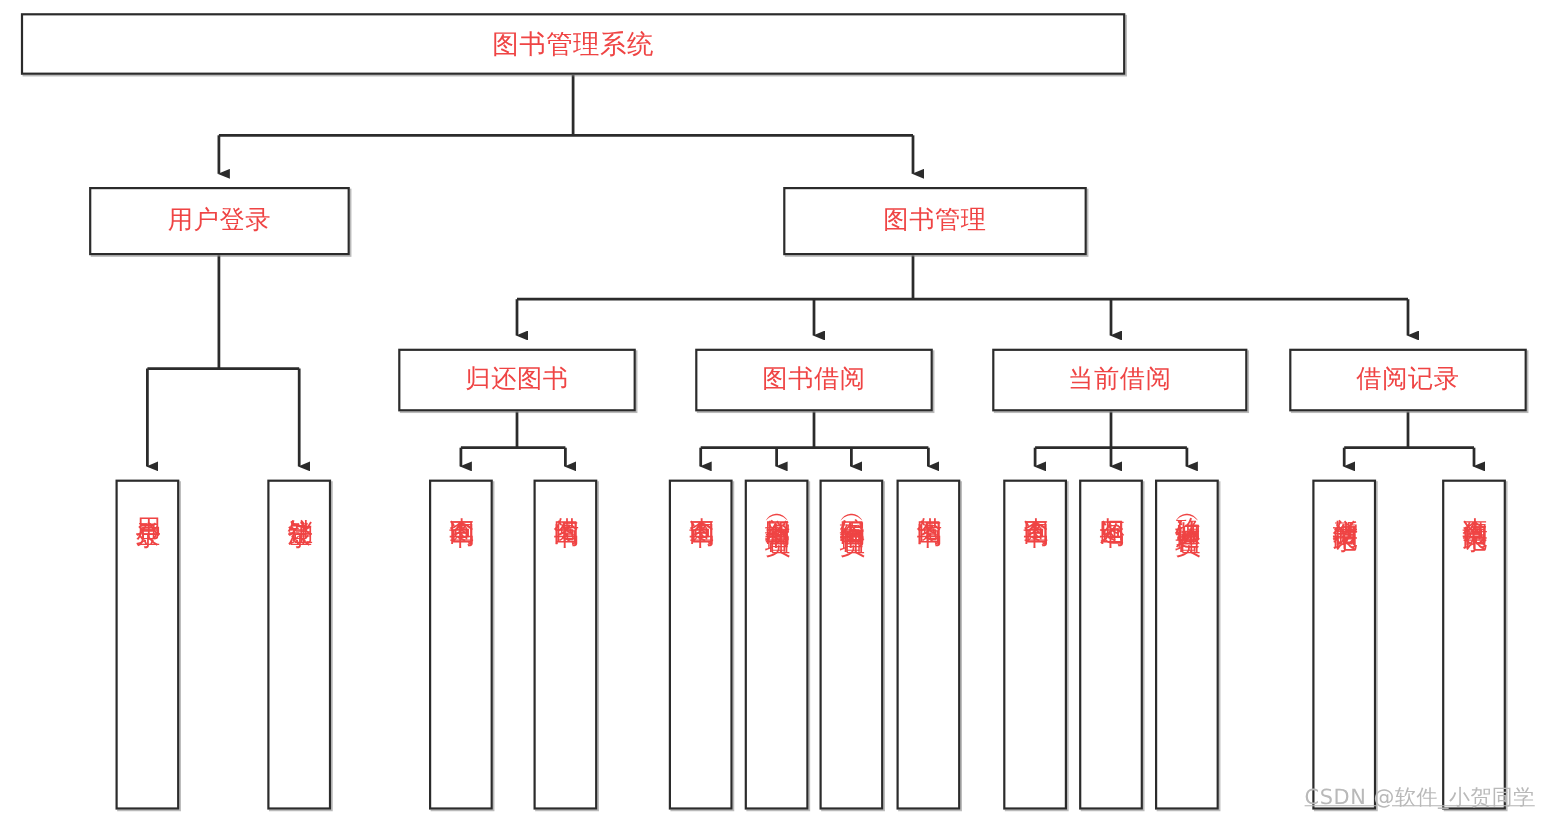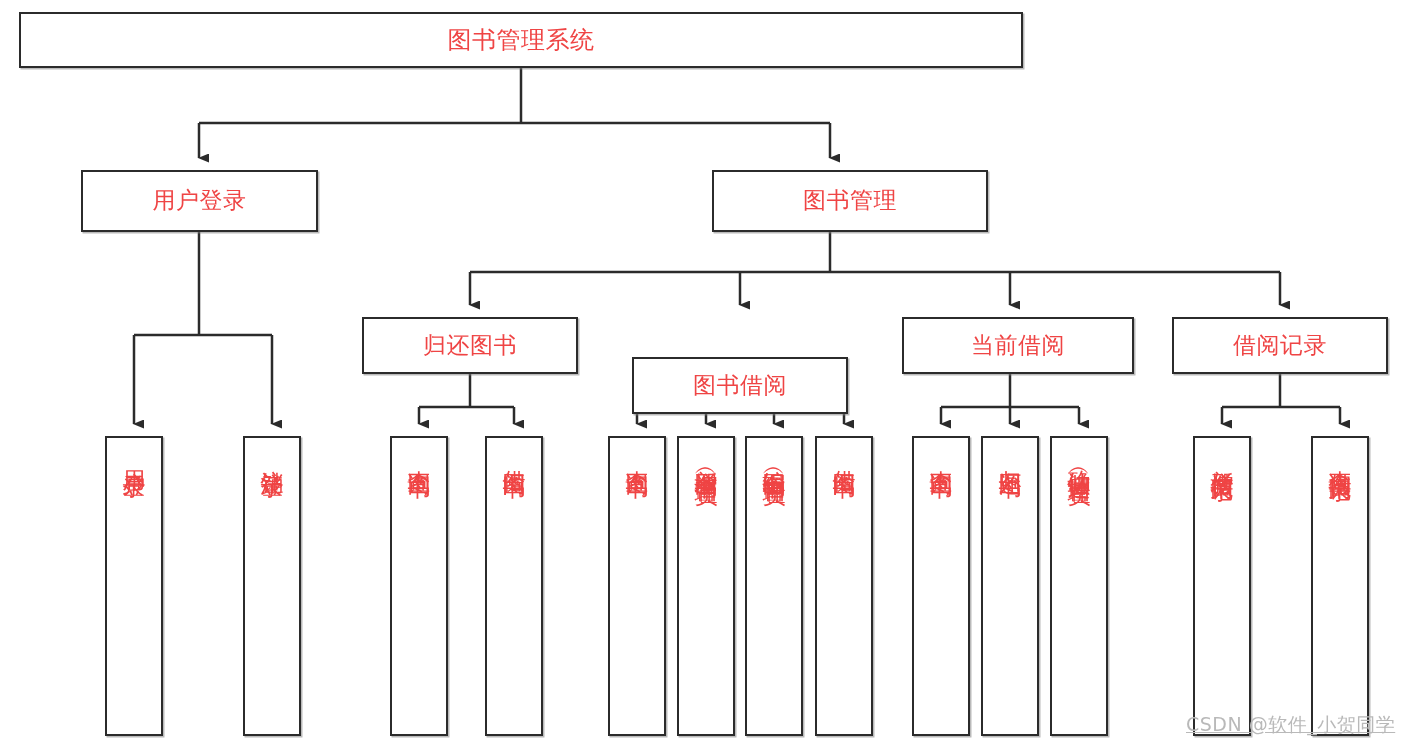--- a/index.html
+++ b/index.html
@@ -135,21 +135,21 @@
   </div>
 
   <div class="node h" id="node-book-manage" style="left:712px; top:170px; width:276px; height:62px;">
     <span class="node-label">图书管理</span>
   </div>
 
   <div class="node h" id="node-new-book-recommend" style="left:362px; top:317px; width:216px; height:57px;">
     <span class="node-label">归还图书</span>
   </div>
 
-  <div class="node h" id="node-book-borrow" style="left:632px; top:317px; width:216px; height:57px;margin-top:40px;">
+  <div class="node h" id="node-book-borrow" style="left:632px; top:317px; width:216px; height:57px;">
     <span class="node-label">图书借阅</span>
   </div>
 
   <div class="node h" id="node-current-borrow" style="left:902px; top:317px; width:232px; height:57px;">
     <span class="node-label">当前借阅</span>
   </div>
 
   <div class="node h" id="node-borrow-record" style="left:1172px; top:317px; width:216px; height:57px;text-align:center;">
     <span class="node-label">借阅记录</span>
   </div>

